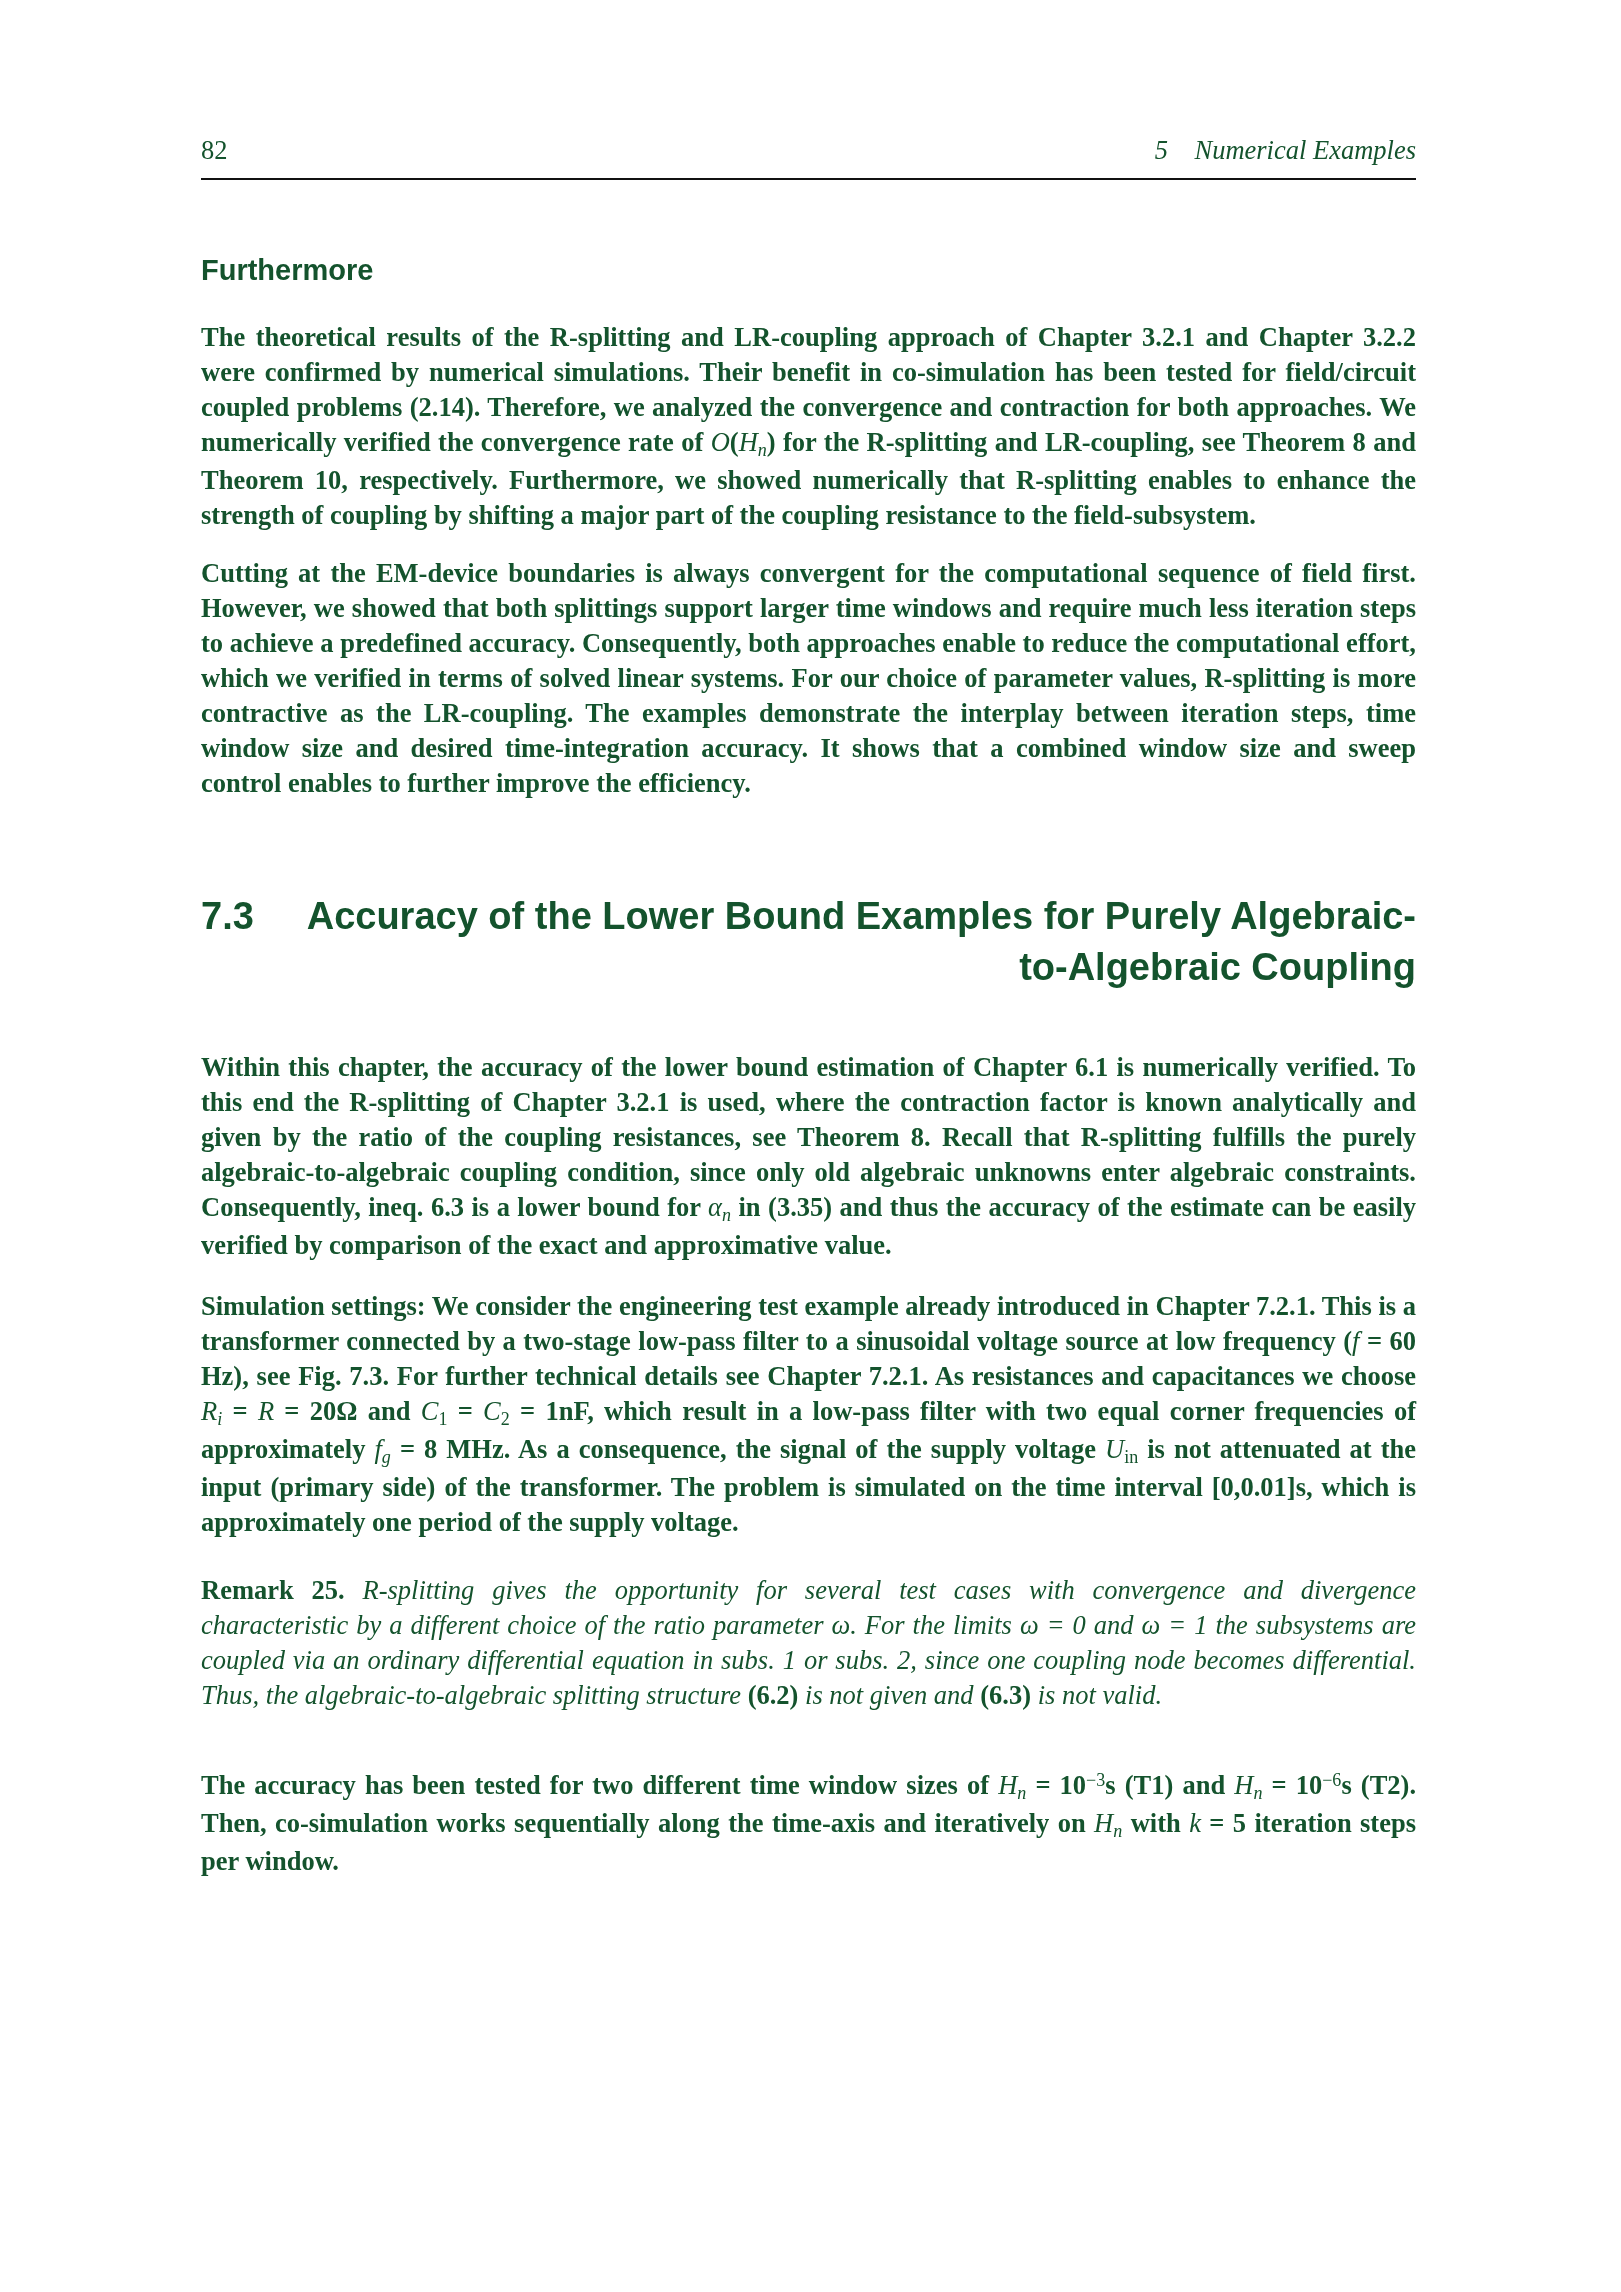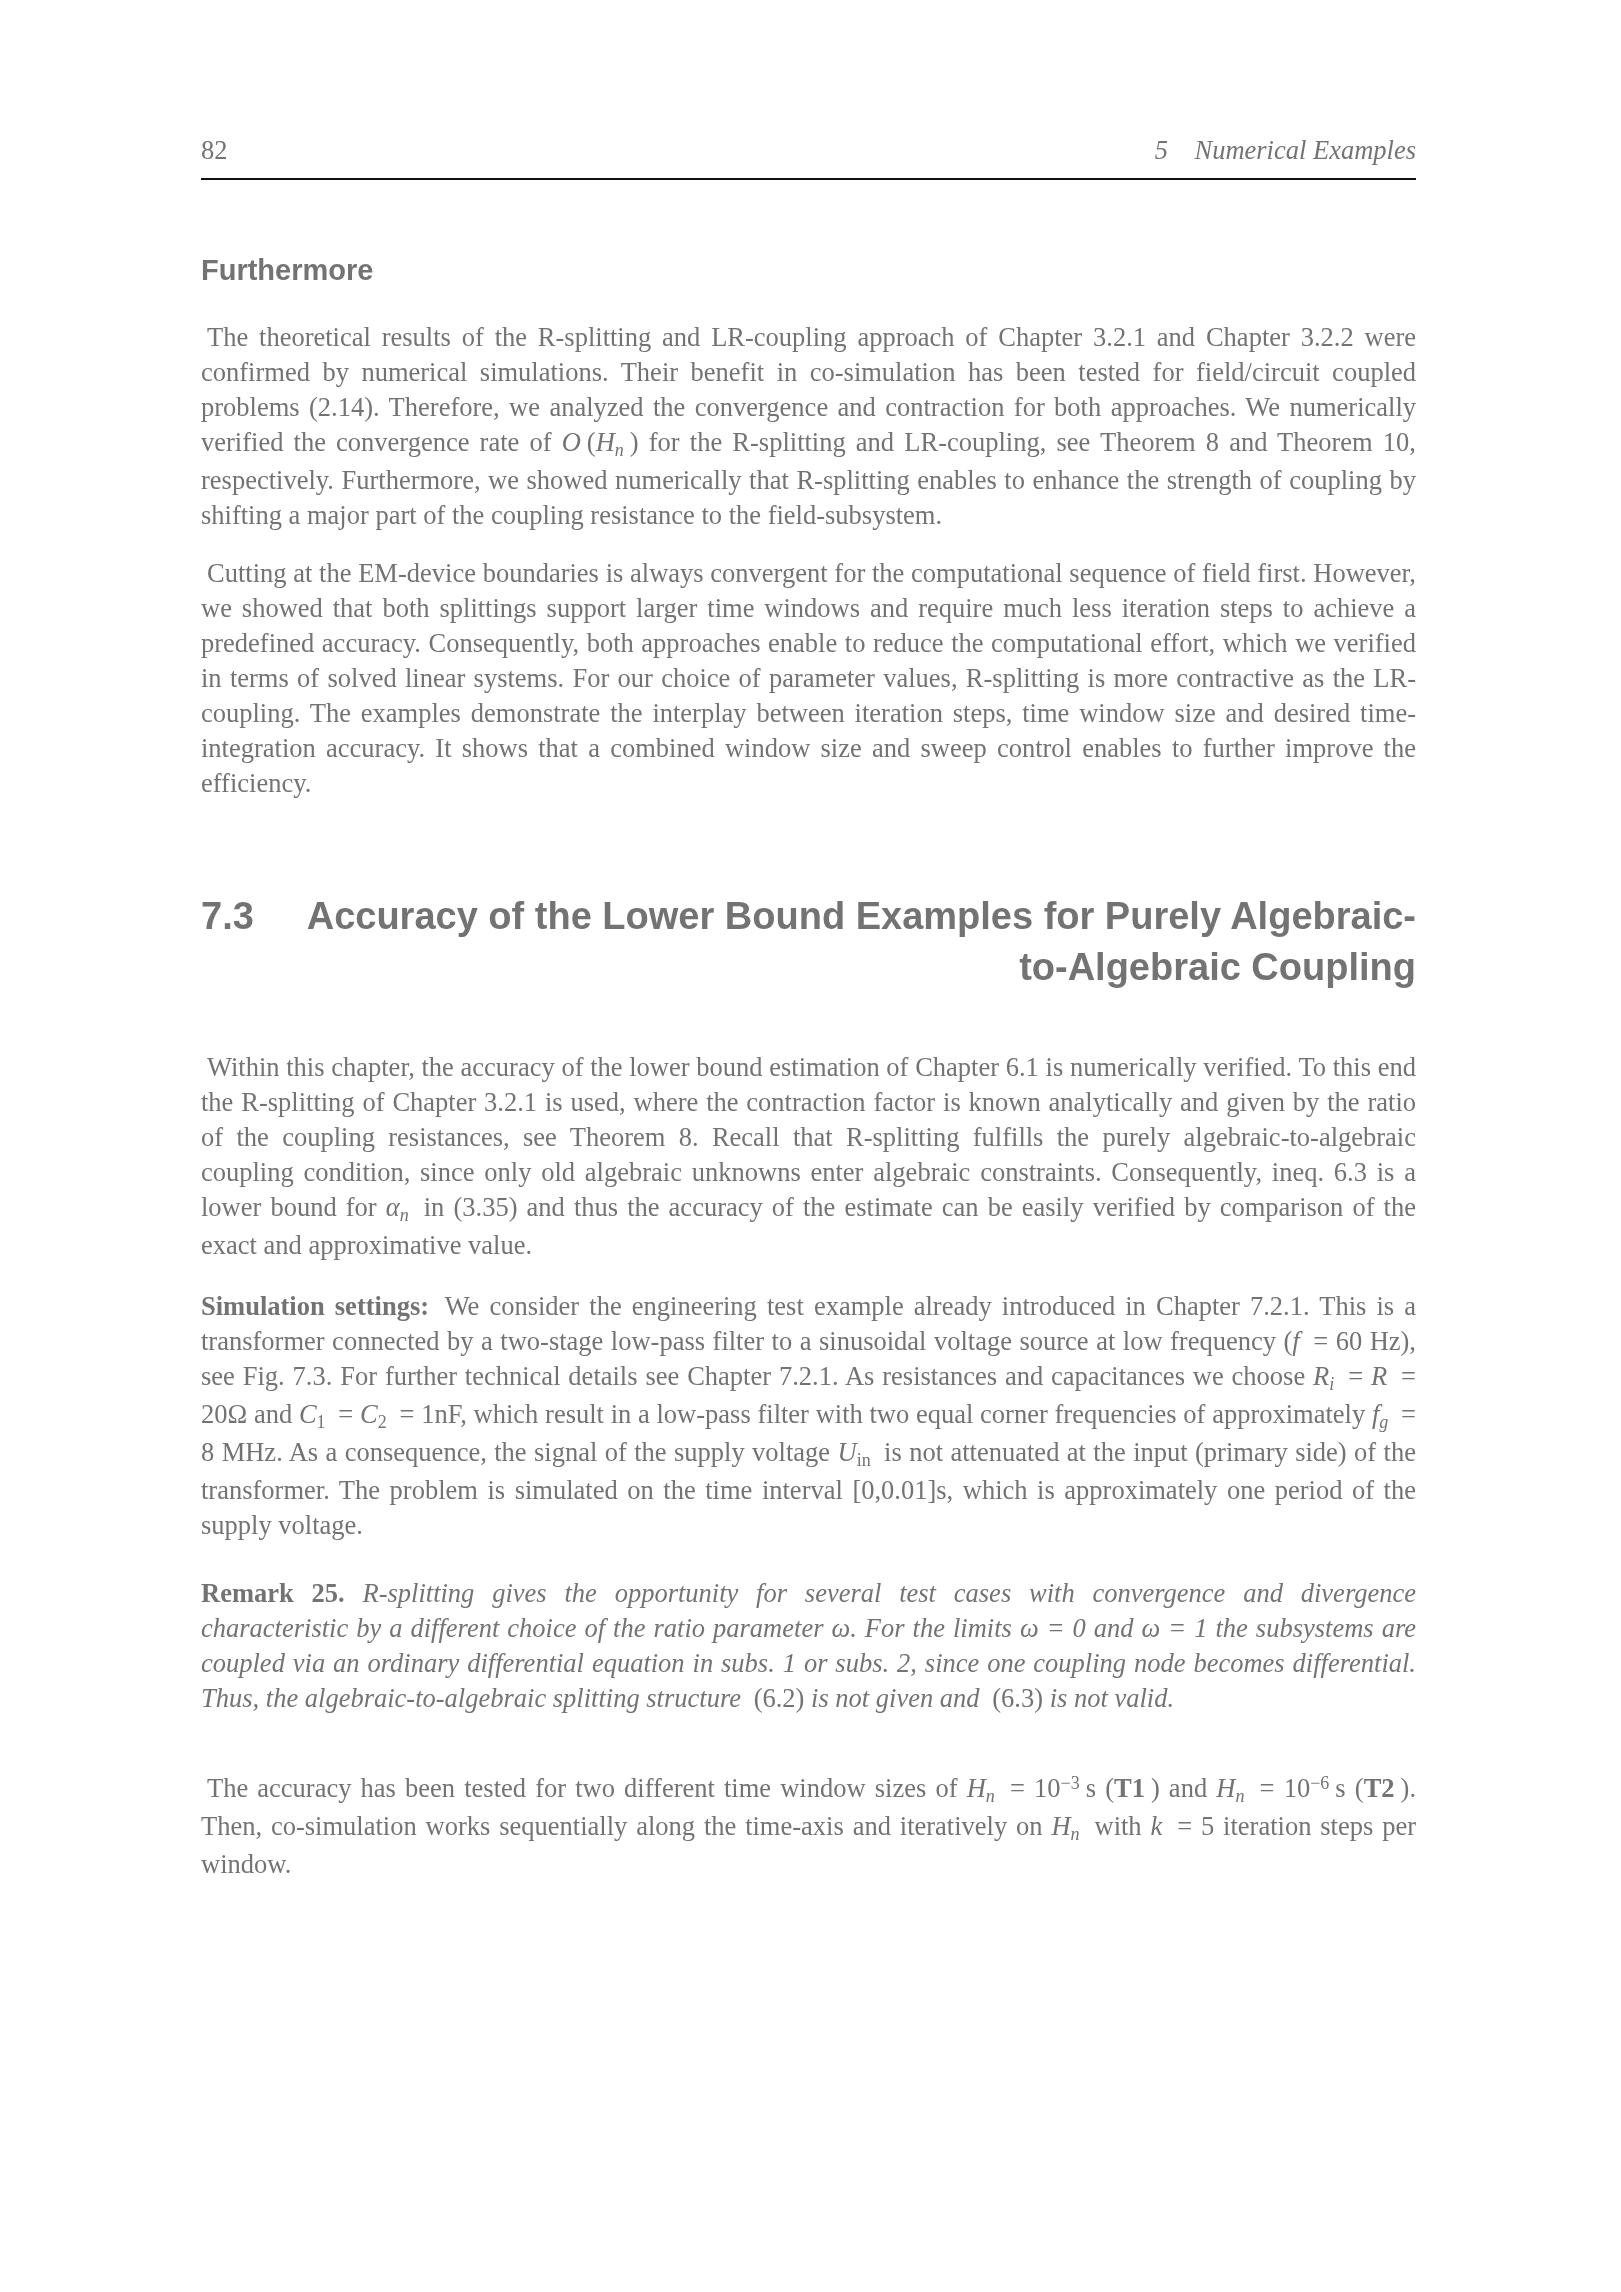--- a/index.html
+++ b/index.html
@@ -5,21 +5,21 @@
   html, body {
     margin: 0;
     padding: 0;
     background: #ffffff;
   }
   .page {
     position: relative;
     width: 1621px;
     height: 2293px;
     background: #ffffff;
-    color: #737373;
+    color: #14532d;
     font-family: "Liberation Serif", "DejaVu Serif", serif;
     overflow: hidden;
   }
   .textblock {
     position: absolute;
     left: 201px;
     top: 135px;
     width: 1215px;
   }
   .runninghead {
@@ -57,21 +57,21 @@
     font-family: "Liberation Sans", "DejaVu Sans", sans-serif;
     font-weight: bold;
     font-size: 38px;
     line-height: 51px;
     text-align: right;
   }
   .section-number { flex: 0 0 auto; margin-right: 29px; }
   .section-title { flex: 1 1 auto; }
 
   
-  .seg-normal { font-style: normal; font-weight: normal; margin-left: 6px; }
+  .seg-normal { font-style: normal; font-weight: bold; }
   .para.remark .seg-normal { font-style: normal; }
   .seg-italic { font-style: italic; }
   .seg-bold { font-weight: bold; font-style: normal; }
   .seg-math { font-style: italic; }
   .seg-script { font-style: italic; }
   .seg-sub {
     font-size: 68%;
     position: relative;
     top: 0.28em;
     font-style: normal;

